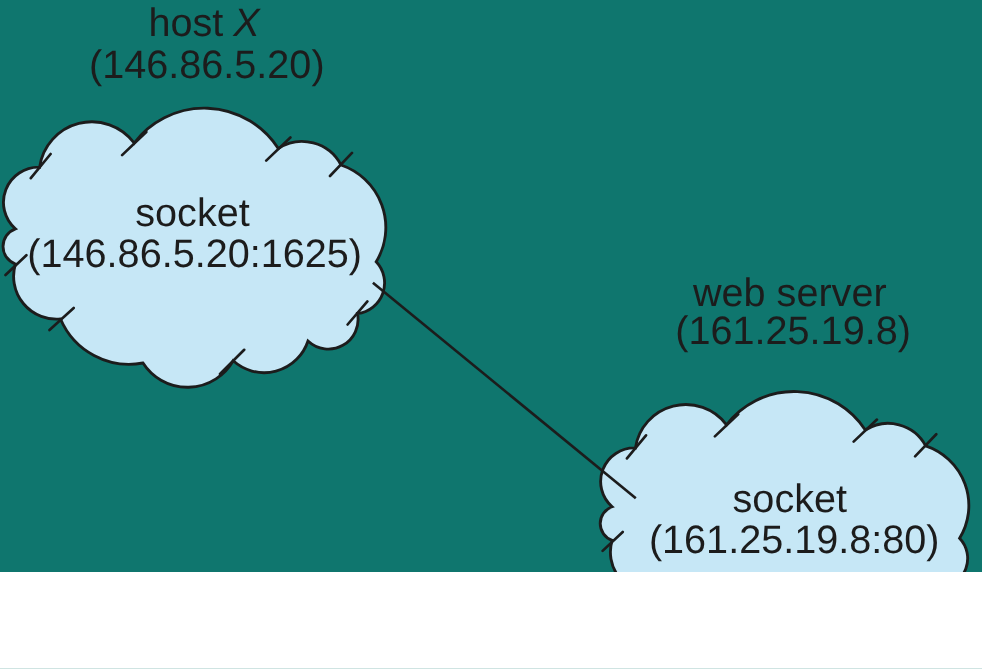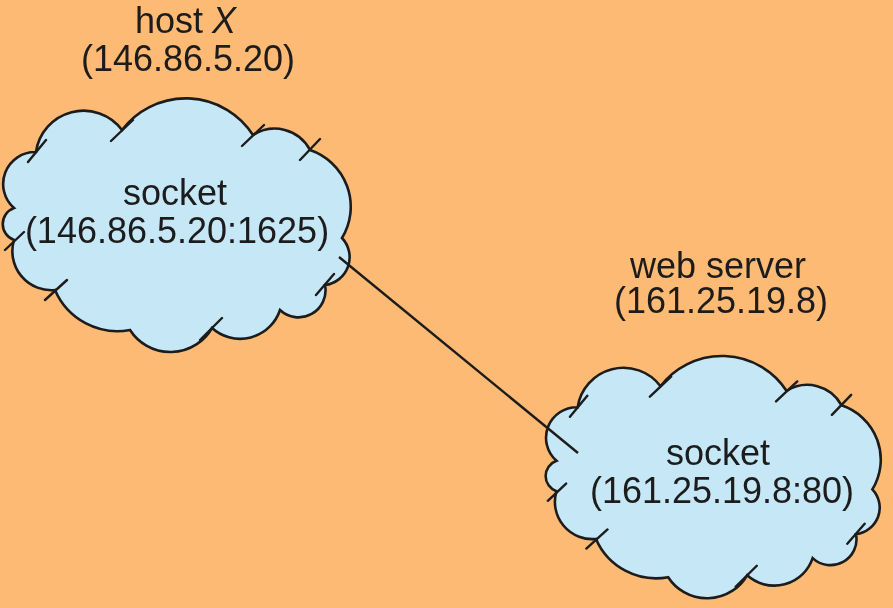--- a/index.html
+++ b/index.html
@@ -3,22 +3,22 @@
 <meta charset="utf-8">
 <style>
   html, body {
     margin: 0;
     padding: 0;
     background: #ffffff;
   }
   .stage {
     position: relative;
     width: 893px;
-    height: 608px;
-    background: #fdba74;
+    height: 520px;
+    background: #0f766e;
     overflow: hidden;
   }
   svg {
     display: block;
   }
   .diagram-text {
     font-family: "Liberation Sans", sans-serif;
     font-size: 36px;
     fill: var(--text, #1c1c1c);
   }

